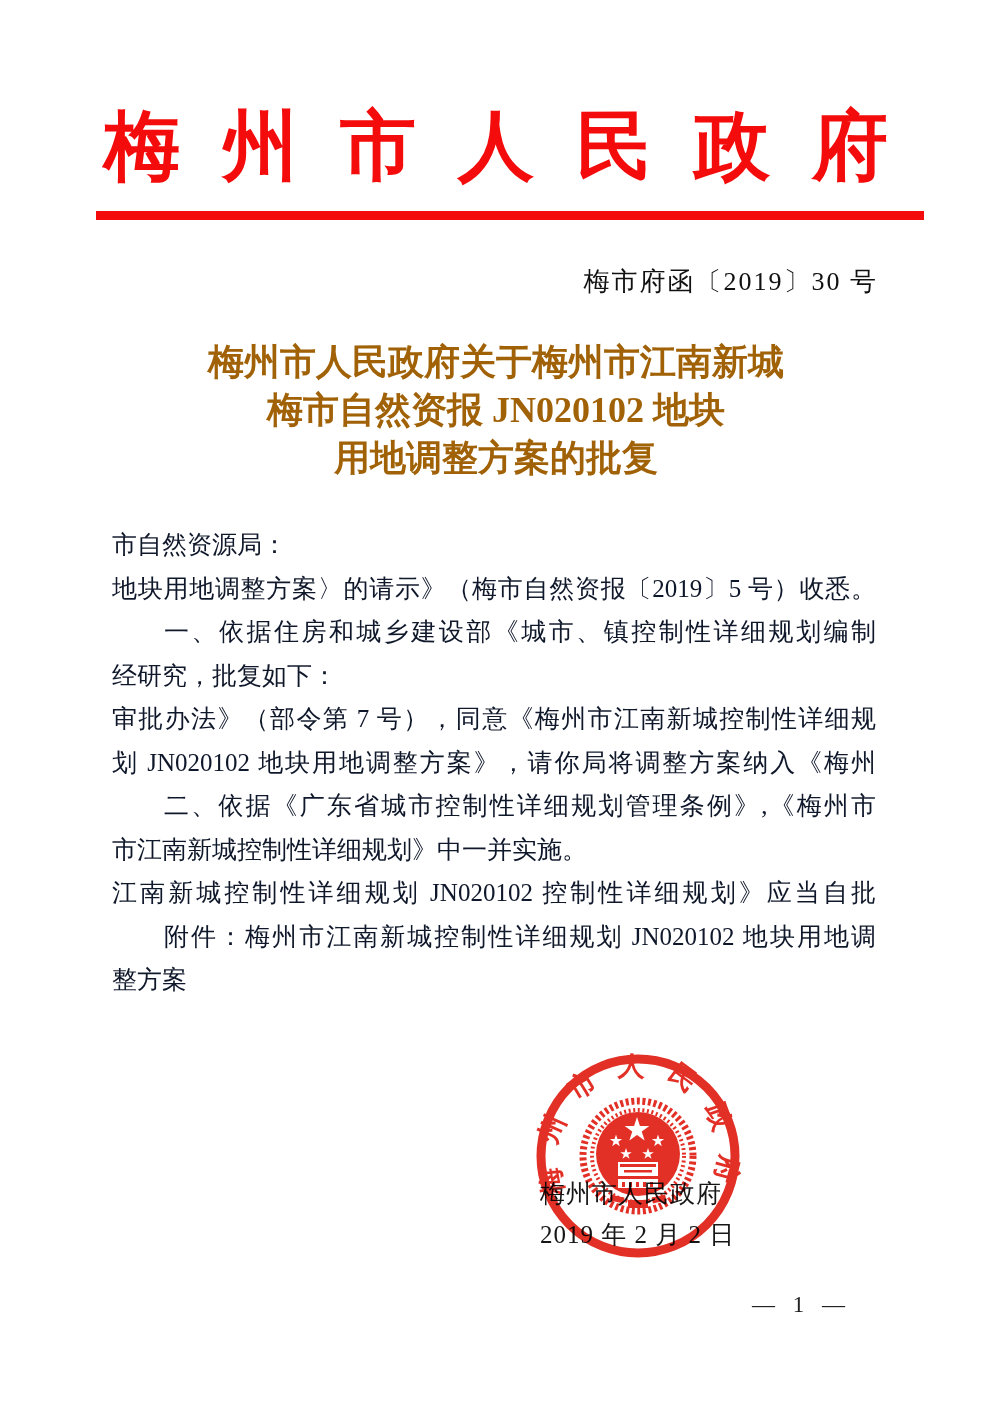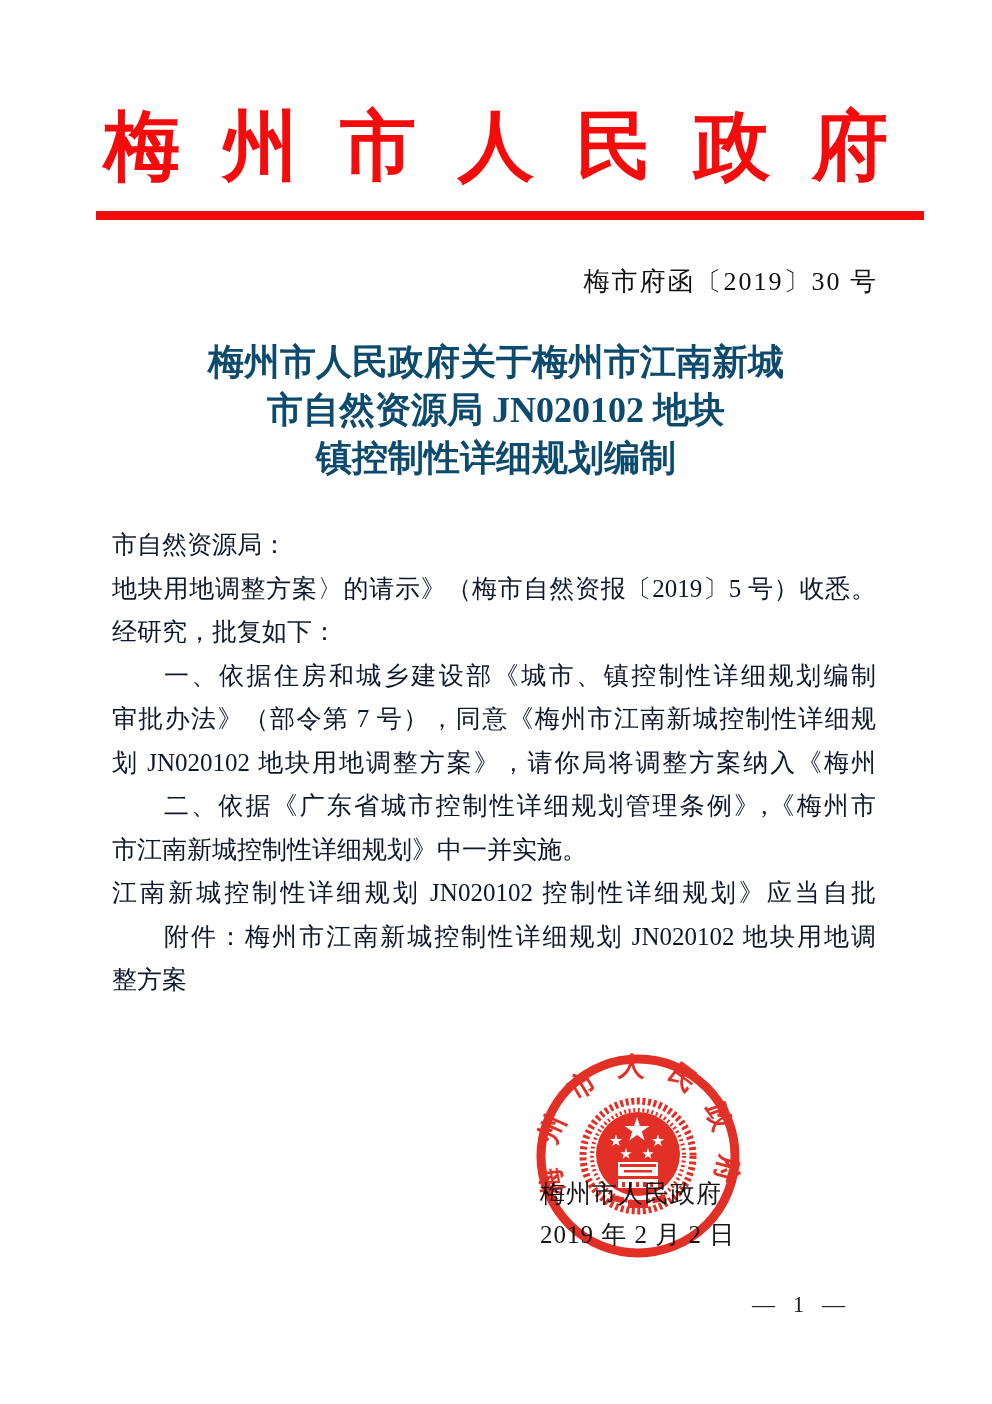--- a/index.html
+++ b/index.html
@@ -45,21 +45,21 @@
   }
 
   
   .doc-title {
     position: absolute;
     top: 314px; left: 0; right: 0;
     text-align: center;
     font-size: 36px;
     font-weight: bold;
     line-height: 48px;
-    color: #0c4a6e;
+    color: #a16207;
   }
 
   
   .body-text {
     position: absolute;
     top: 499px; left: 112px;
     width: 764px;
     font-size: 25px;
     color: #0f172a;
   }
@@ -117,29 +117,29 @@
 
 <div class="page">
 
   <div class="letterhead">梅州市人民政府</div>
   <div class="red-rule"></div>
 
   <div class="doc-number">梅市府函〔2019〕30 号</div>
 
   <div class="doc-title">
     <div>梅州市人民政府关于梅州市江南新城</div>
-    <div>市自然资源局 JN020102 地块</div>
-    <div>镇控制性详细规划编制</div>
+    <div>梅市自然资报 JN020102 地块</div>
+    <div>用地调整方案的批复</div>
   </div>
 
   <div class="body-text">
     <div class="ln">市自然资源局：</div>
     <div class="ln j">地块用地调整方案〉的请示》（梅市自然资报〔2019〕5 号）收悉。</div>
+    <div class="ln indent j">一、依据住房和城乡建设部《城市、镇控制性详细规划编制</div>
     <div class="ln">经研究，批复如下：</div>
-    <div class="ln indent j">一、依据住房和城乡建设部《城市、镇控制性详细规划编制</div>
     <div class="ln j">审批办法》（部令第 7 号），同意《梅州市江南新城控制性详细规</div>
     <div class="ln j">划 JN020102 地块用地调整方案》，请你局将调整方案纳入《梅州</div>
     <div class="ln indent j">二、依据《广东省城市控制性详细规划管理条例》,《梅州市</div>
     <div class="ln">市江南新城控制性详细规划》中一并实施。</div>
     <div class="ln j">江南新城控制性详细规划 JN020102 控制性详细规划》应当自批</div>
     <div class="ln indent j">附件：梅州市江南新城控制性详细规划 JN020102 地块用地调</div>
     <div class="ln">整方案</div>
   </div>
 
   <div class="sig-name">梅州市人民政府</div>

